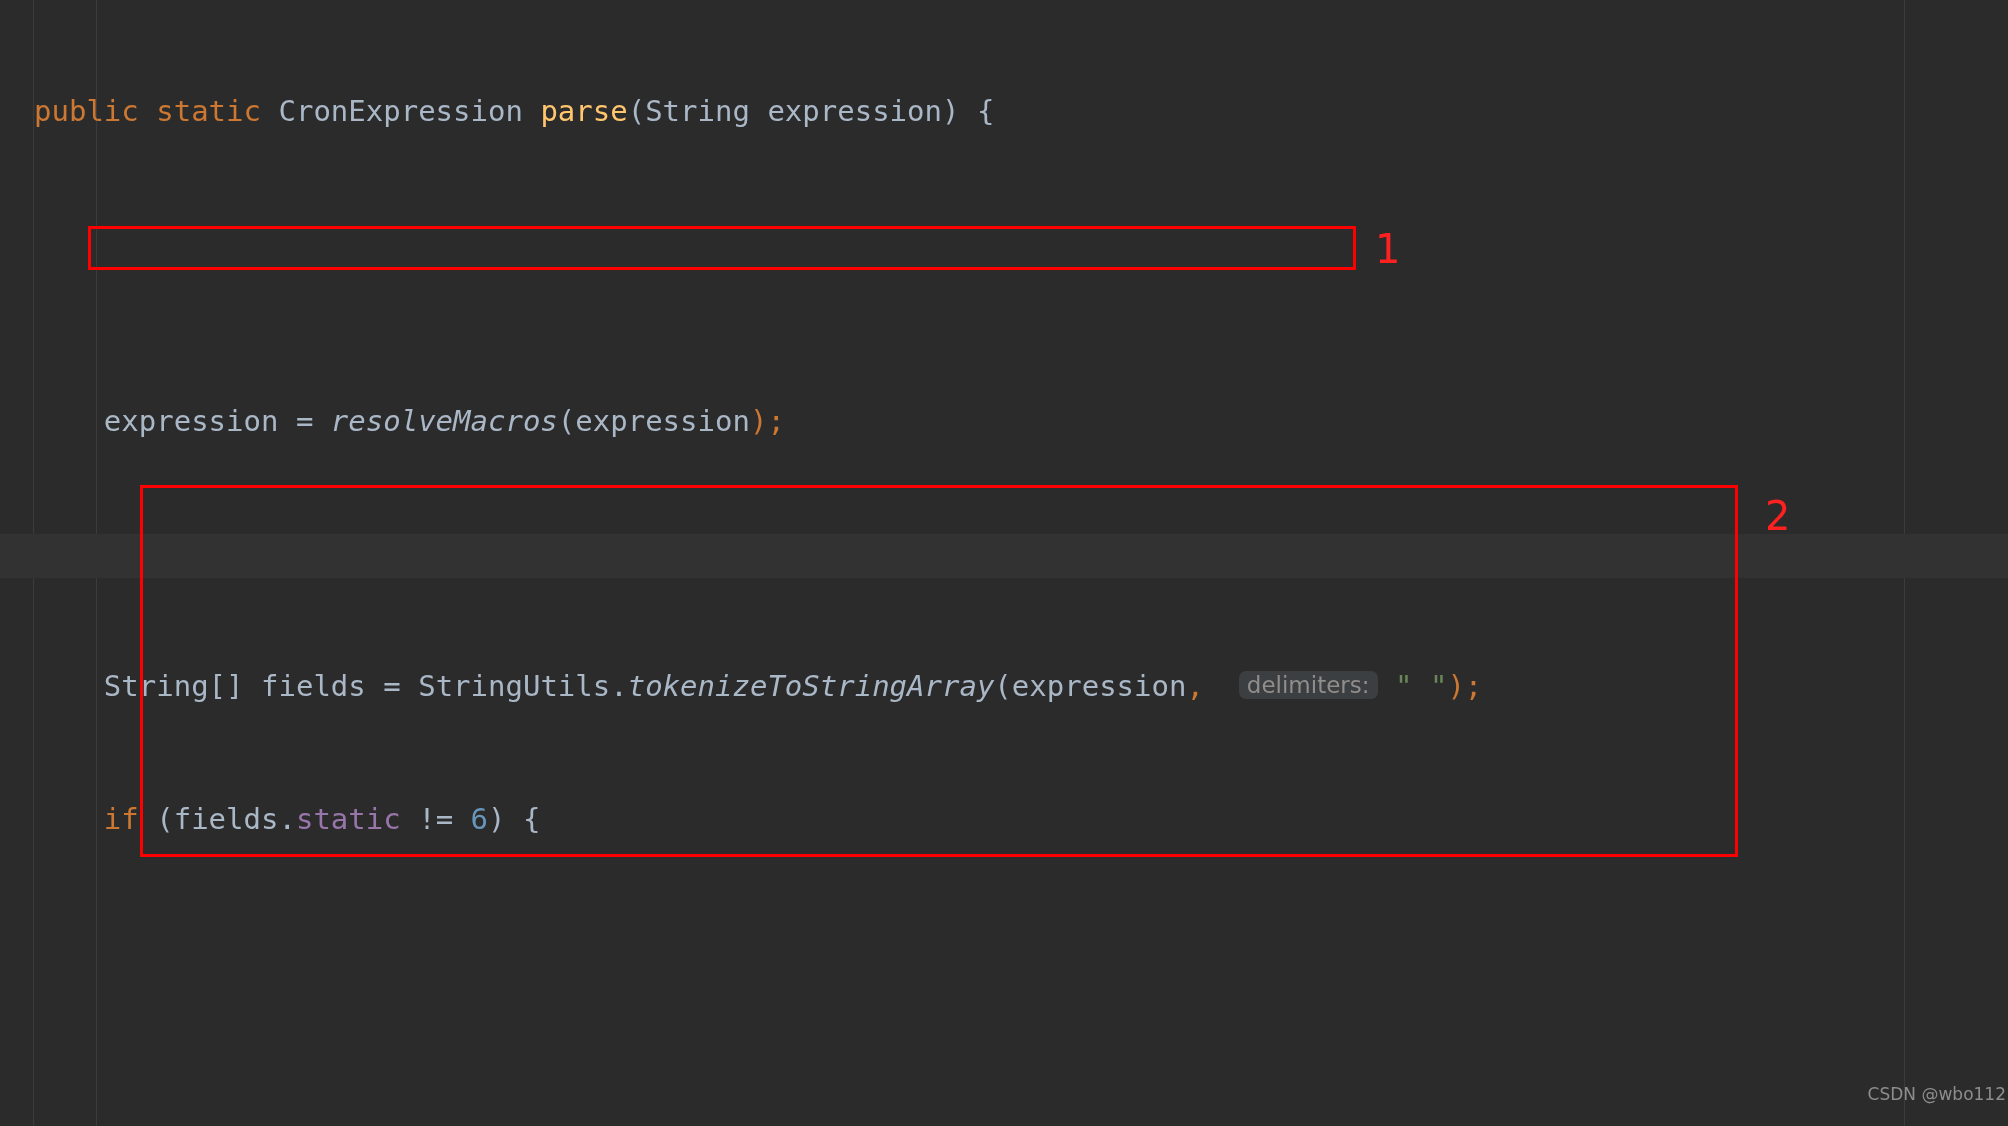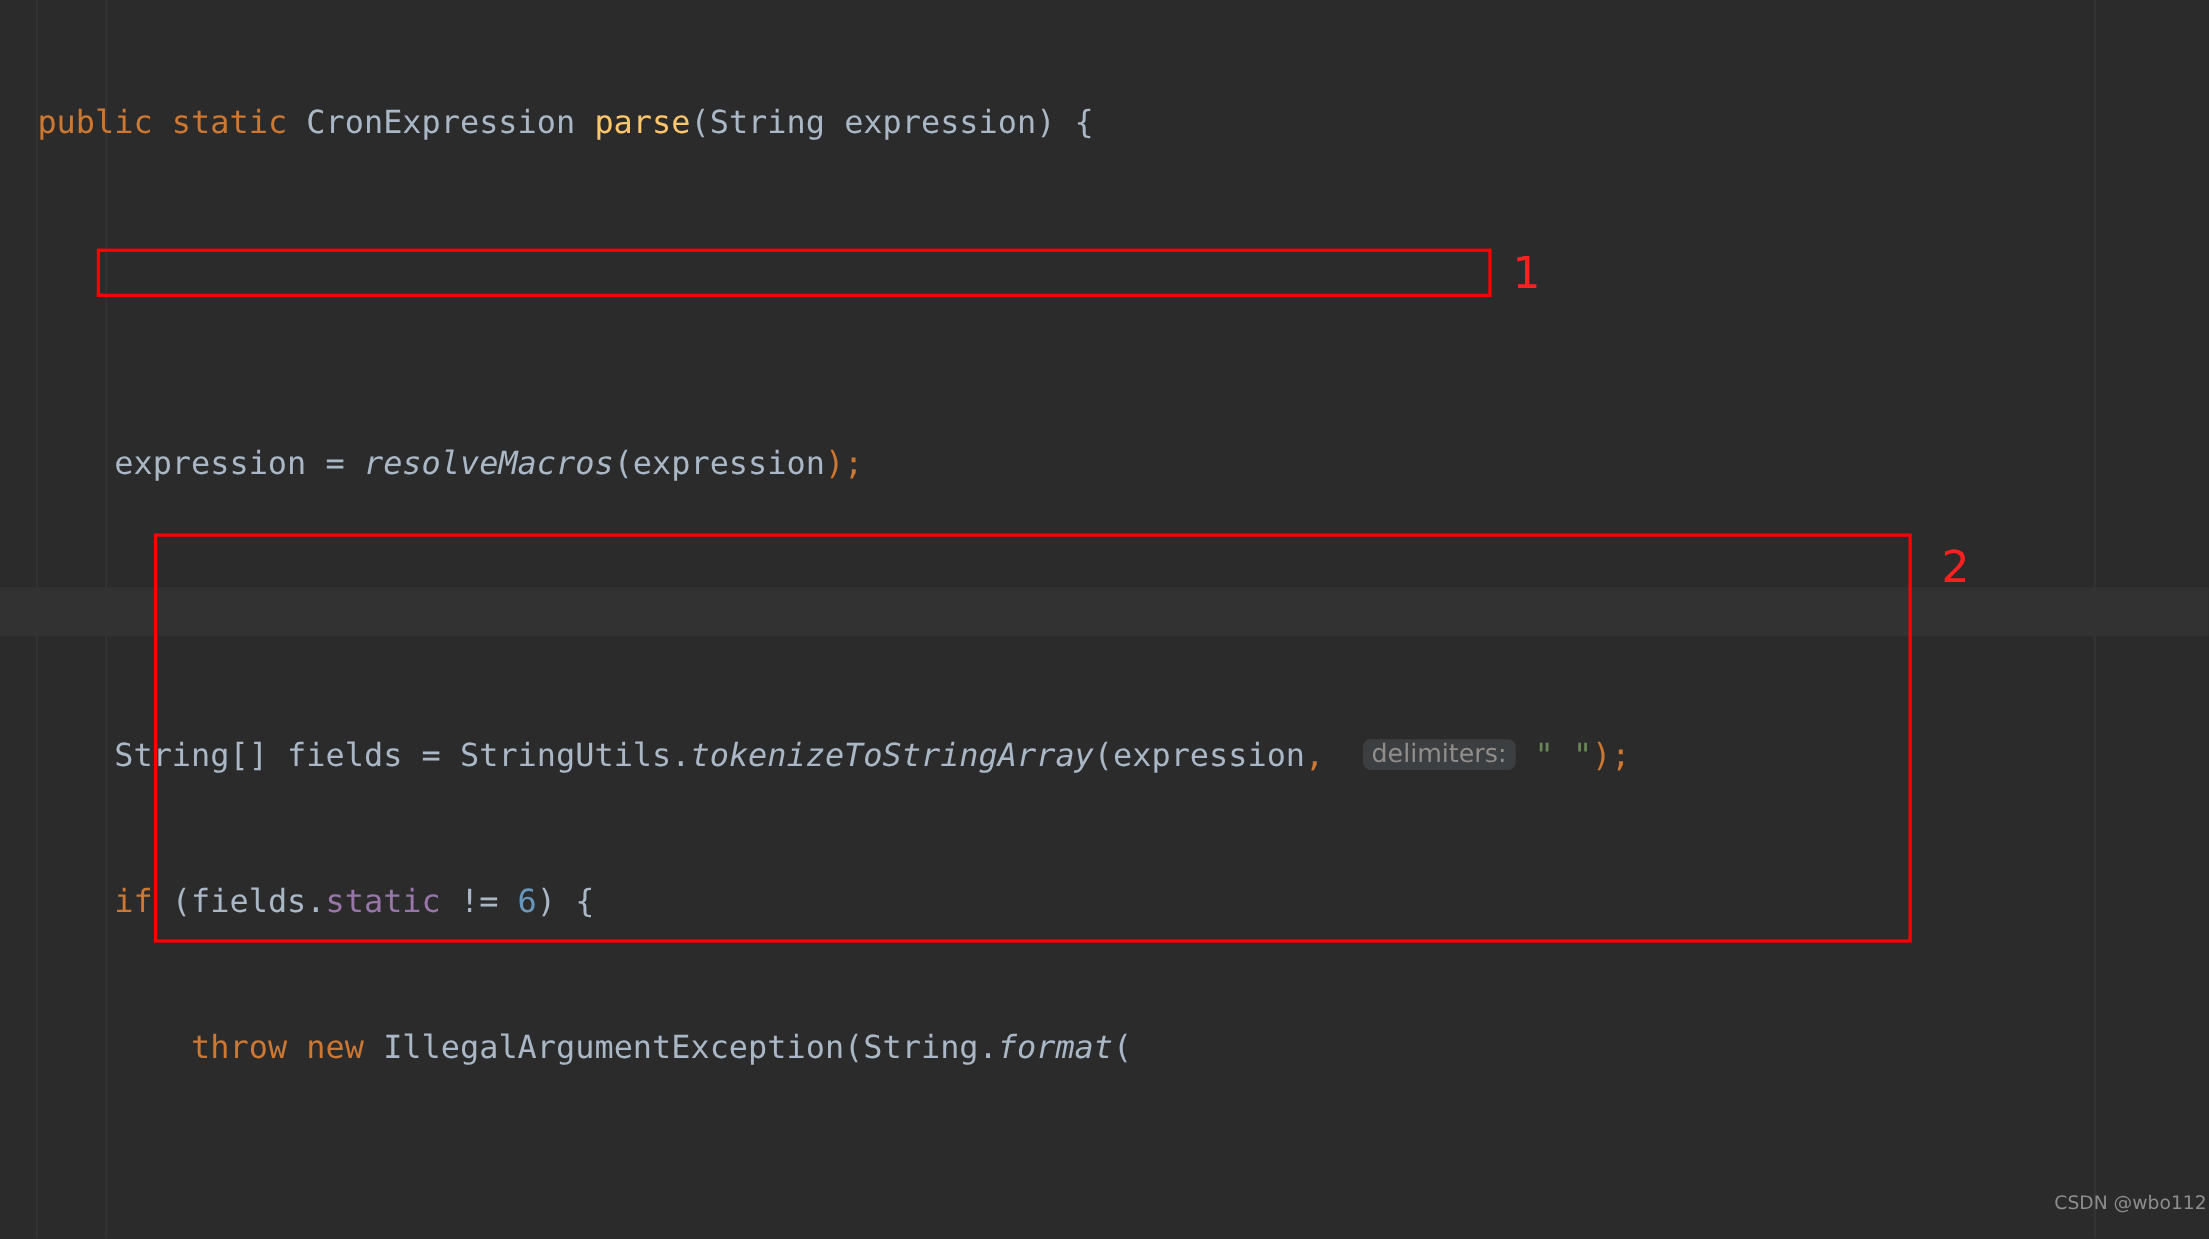--- a/index.html
+++ b/index.html
@@ -75,21 +75,20 @@
 <span class="ln"> </span>
 
 <span class="ln">    <span class="ident">expression</span> <span class="pun">=</span> <span class="ital ident">resolveMacros</span><span class="pun">(</span><span class="ident">expression</span><span class="semi">);</span></span>
 
 <span class="ln"> </span>
 
 <span class="ln">    <span class="type">String</span><span class="pun">[] </span><span class="ident">fields</span> <span class="pun">=</span> <span class="type">StringUtils</span><span class="pun">.</span><span class="ital ident">tokenizeToStringArray</span><span class="pun">(</span><span class="ident">expression</span><span class="semi">,</span>  <span class="hint">delimiters:</span> <span class="str">" "</span><span class="semi">);</span></span>
 
 <span class="ln">    <span class="kw">if</span> <span class="pun">(</span><span class="ident">fields</span><span class="pun">.</span><span class="field">static</span> <span class="pun">!=</span> <span class="num">6</span><span class="pun">) {</span></span>
 
-<span class="ln">        <span class="kw">throw</span> <span class="kw">new</span> <span class="type">IllegalArgumentException</span><span class="pun">(</span><span class="type">String</span><span class="pun">.</span><span class="ital ident">format</span><span class="pun">(</span></span>
 
 
 
 
 
 
 
 
 
 

